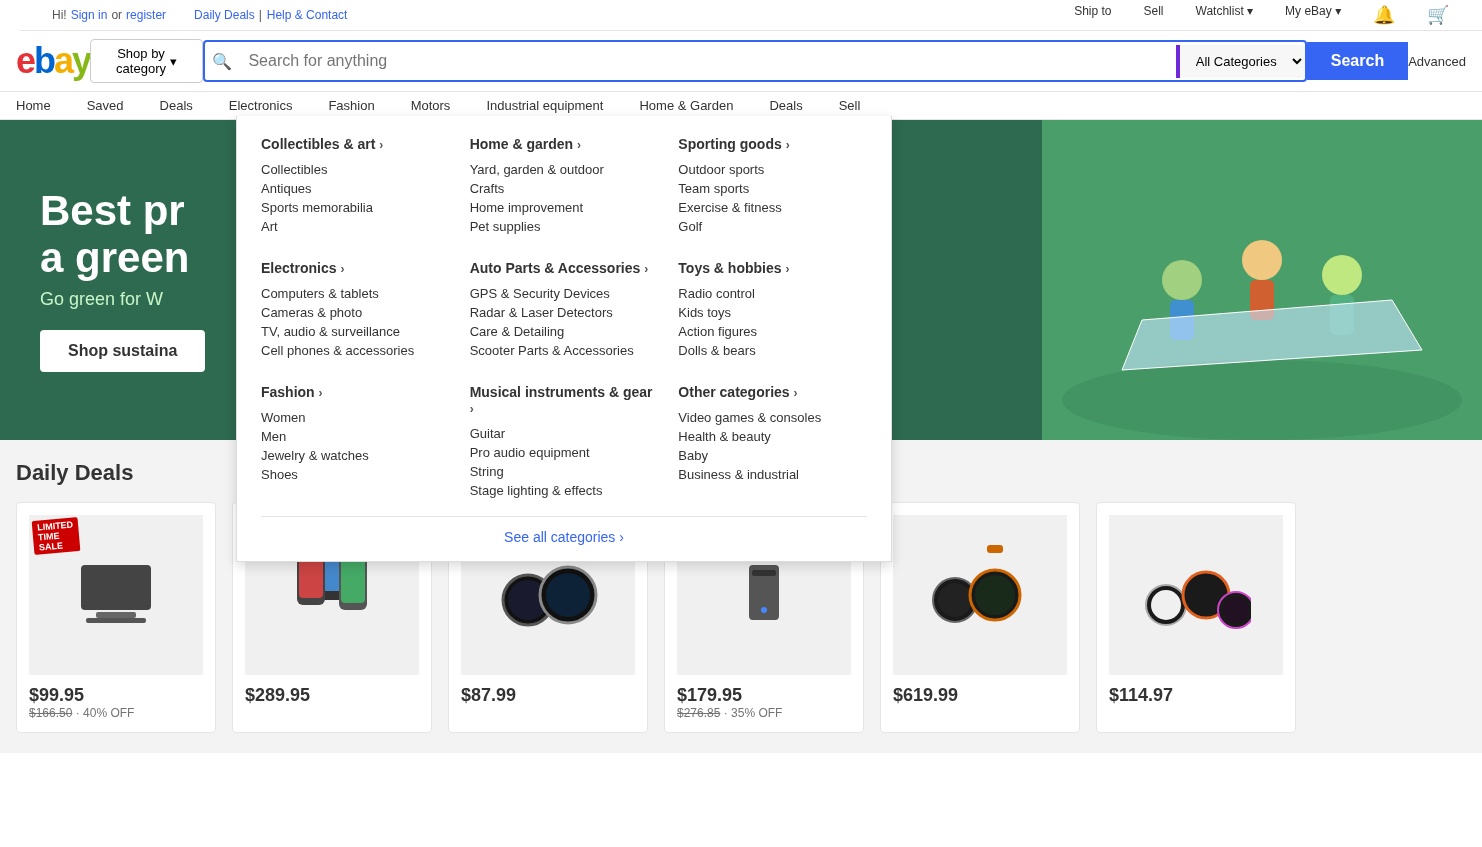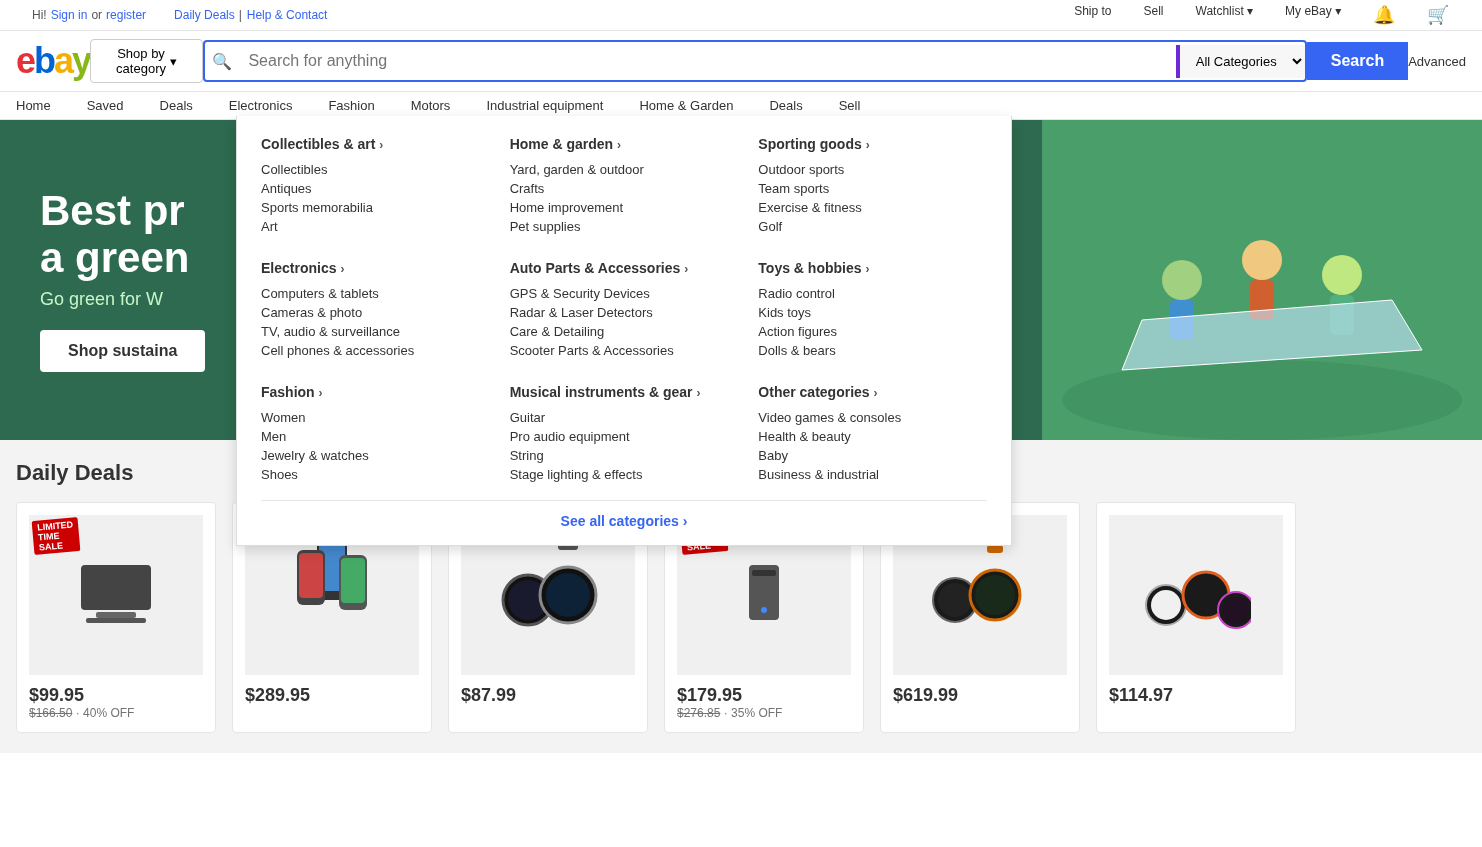--- a/index.html
+++ b/index.html
@@ -8,20 +8,21 @@
     
     .top-bar {
       background: #fff;
       border-bottom: 1px solid #e5e5e5;
       padding: 4px 32px;
       display: flex;
       align-items: center;
       justify-content: space-between;
       font-size: 12px;
       color: #555;
+      margin-left: 20px;
     }
     .top-bar-left { display: flex; align-items: center; gap: 4px; }
     .top-bar-left a { color: #3665f3; text-decoration: none; }
     .top-bar-right { display: flex; align-items: flex-start; gap: 32px; }
     .top-bar-right a { color: #333; text-decoration: none; }
     .top-bar-right .icon-btn { background: none; border: none; cursor: pointer; font-size: 18px; color: #333; }
 
     
     .header {
       display: flex;
@@ -108,21 +109,21 @@
       font-size: 13px;
       background: #fff;
     }
     .nav-bar a { color: #333; text-decoration: none; }
 
     
     .dropdown-overlay {
       position: absolute;
       top: 116px;
       left: 236px;
-      width: 776px;
+      width: 656px;
       background: #fff;
       border: 1px solid #ddd;
       border-top: none;
       box-shadow: 0 4px 12px rgba(0,0,0,0.15);
       z-index: 300;
       padding: 20px 24px 16px 24px;
     }
 
     .dropdown-grid {
       display: grid;
@@ -150,21 +151,21 @@
     .see-all-row {
       border-top: 1px solid #e5e5e5;
       margin-top: 16px;
       padding-top: 12px;
       text-align: center;
     }
     .see-all-link {
       color: #3665f3;
       text-decoration: none;
       font-size: 14px;
-      font-weight: bold;
+      font-weight: normal;
     }
 
     
     .page-content {
       position: relative;
       background: #f3f3f3;
       min-height: 600px;
     }
     .hero {
       background: #2d6a4f;

